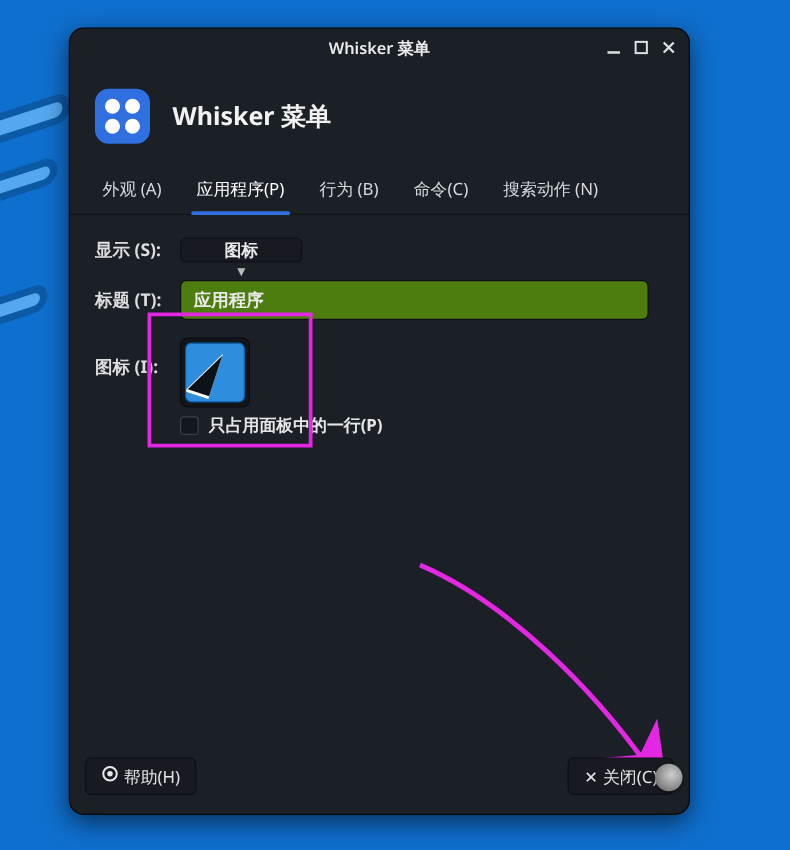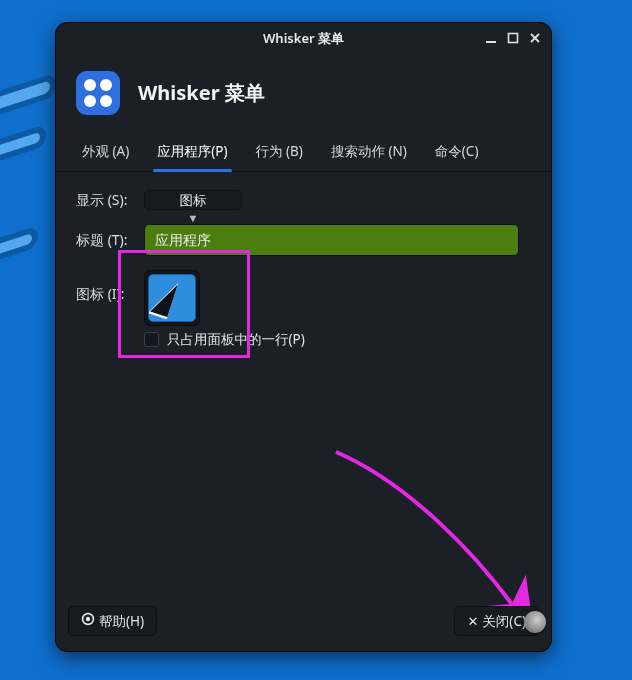--- a/index.html
+++ b/index.html
@@ -102,20 +102,21 @@
     left: 8px; right: 8px; bottom: -1px;
     height: 3px;
     background: #2f6fe0;
     border-radius: 2px;
   }
 
   .content {
     flex: 1;
     padding: 18px 32px 12px 20px;
     position: relative;
+    font-weight: bold;
   }
   .row {
     display: flex; align-items: center;
     margin-bottom: 14px;
   }
   .row .lbl {
     width: 68px;
     font-size: 14px;
     color: #ddd;
   }
@@ -263,22 +264,22 @@
         <span></span>
         <span></span>
     </div>
     <div class="header-title">Whisker 菜单</div>
   </div>
 
   <div class="tabs">
     <div class="tab">外观 (A)</div>
     <div class="tab active">应用程序(P)</div>
     <div class="tab">行为 (B)</div>
+    <div class="tab">命令(C)</div>
     <div class="tab">搜索动作 (N)</div>
-    <div class="tab">命令(C)</div>
   </div>
 
   <div class="content">
 
     <div class="row">
       <div class="lbl">显示 (S):</div>
       <div class="select">
         <span>图标</span>
         <span class="chev">▼</span>
       </div>

